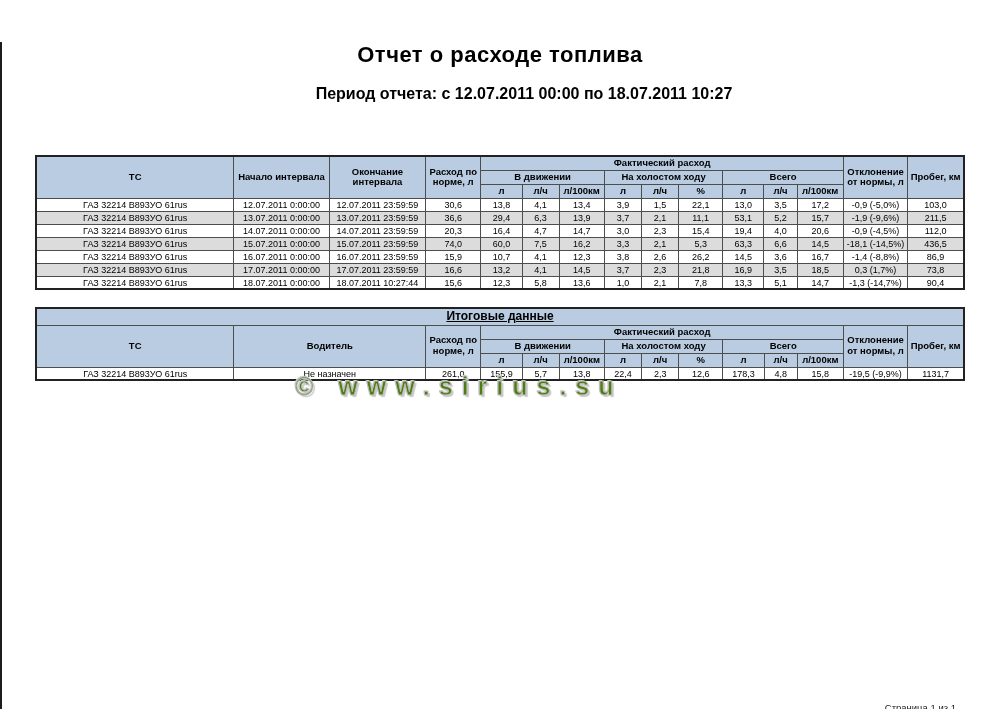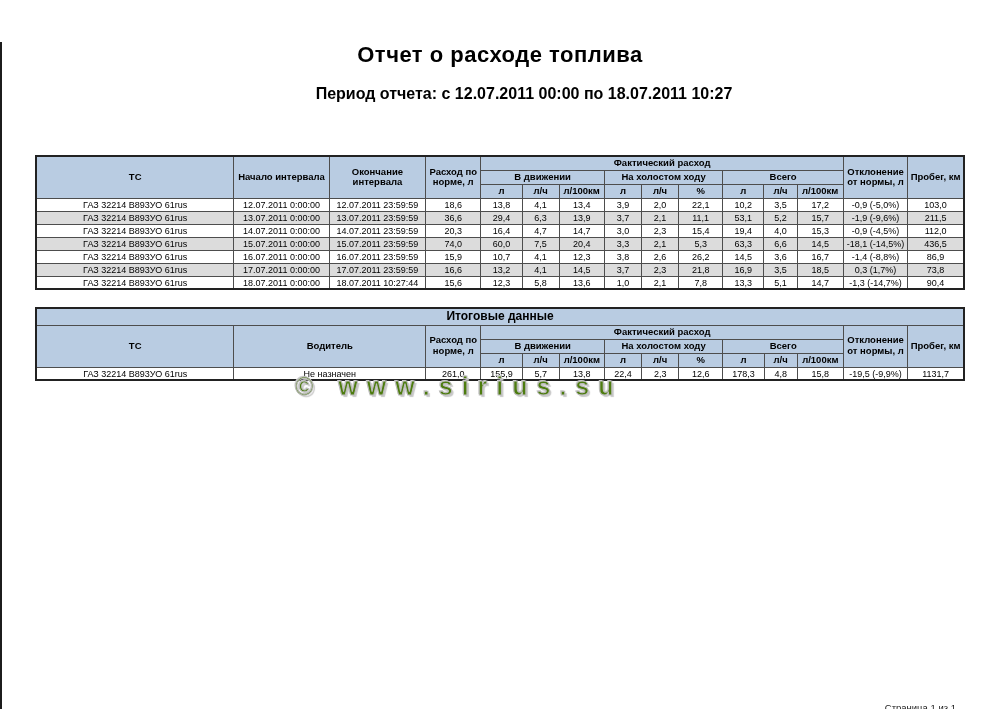--- a/index.html
+++ b/index.html
@@ -31,21 +31,21 @@
     border:1px solid var(--border-inner);
     text-align:center;vertical-align:middle;
     overflow:hidden;
   }
   thead th{
     background:var(--header-bg);
     font-weight:bold;font-size:9.5px;line-height:1.15;
     padding:1px 1px;height:14px;
   }
   .tbl-title th{
-    background:var(--header-bg);font-size:12px;font-weight:bold;height:16px;padding:1px 0;
+    background:var(--header-bg);font-size:12px;font-weight:bold;height:16px;padding:1px 0;text-decoration:underline;
   }
   tbody td{
     height:13px;padding:0 1px;white-space:nowrap;background:#ffffff;
   }
   tbody tr.stripe td{background:var(--stripe-bg);}
   
   .c-tc{width:197px;} .c-start{width:95px;} .c-end{width:96px;} .c-norm{width:55px;}
   .c-n1{width:41px;} .c-n2{width:37px;} .c-n3{width:45px;}
   .c-n4{width:37px;} .c-n5{width:37px;} .c-n6{width:44px;}
   .c-n7{width:41px;} .c-n8{width:33px;} .c-n9{width:46px;}
@@ -117,28 +117,28 @@
           <th>л</th>
           <th>л/ч</th>
           <th>л/100км</th>
         </tr>
       </thead>
       <tbody>
           <tr>
             <td>ГАЗ 32214 В893УО 61rus</td>
             <td>12.07.2011 0:00:00</td>
             <td>12.07.2011 23:59:59</td>
-            <td>18,6</td>
+            <td>30,6</td>
             <td>13,8</td>
             <td>4,1</td>
             <td>13,4</td>
             <td>3,9</td>
-            <td>2,0</td>
+            <td>1,5</td>
             <td>22,1</td>
-            <td>10,2</td>
+            <td>13,0</td>
             <td>3,5</td>
             <td>17,2</td>
             <td>-0,9 (-5,0%)</td>
             <td>103,0</td>
           </tr>
           <tr class="stripe">
             <td>ГАЗ 32214 В893УО 61rus</td>
             <td>13.07.2011 0:00:00</td>
             <td>13.07.2011 23:59:59</td>
             <td>36,6</td>
@@ -160,32 +160,32 @@
             <td>14.07.2011 23:59:59</td>
             <td>20,3</td>
             <td>16,4</td>
             <td>4,7</td>
             <td>14,7</td>
             <td>3,0</td>
             <td>2,3</td>
             <td>15,4</td>
             <td>19,4</td>
             <td>4,0</td>
-            <td>15,3</td>
+            <td>20,6</td>
             <td>-0,9 (-4,5%)</td>
             <td>112,0</td>
           </tr>
           <tr class="stripe">
             <td>ГАЗ 32214 В893УО 61rus</td>
             <td>15.07.2011 0:00:00</td>
             <td>15.07.2011 23:59:59</td>
             <td>74,0</td>
             <td>60,0</td>
             <td>7,5</td>
-            <td>20,4</td>
+            <td>16,2</td>
             <td>3,3</td>
             <td>2,1</td>
             <td>5,3</td>
             <td>63,3</td>
             <td>6,6</td>
             <td>14,5</td>
             <td>-18,1 (-14,5%)</td>
             <td>436,5</td>
           </tr>
           <tr>

